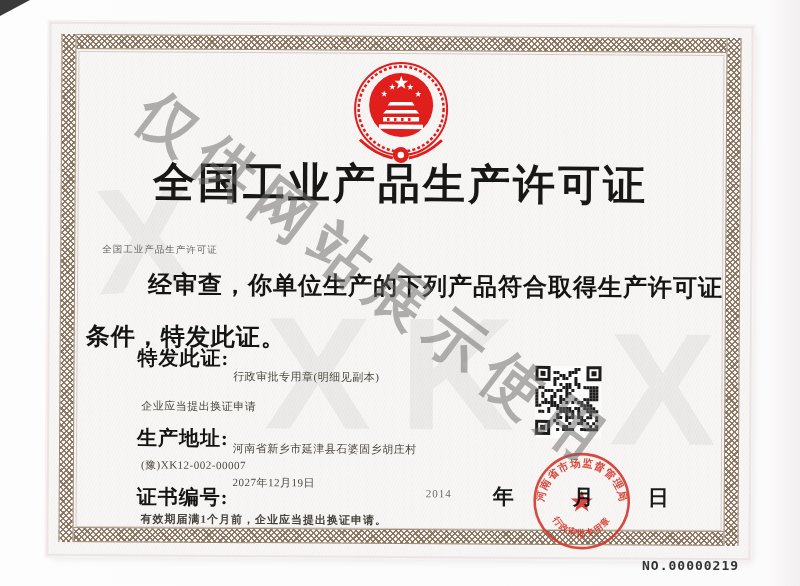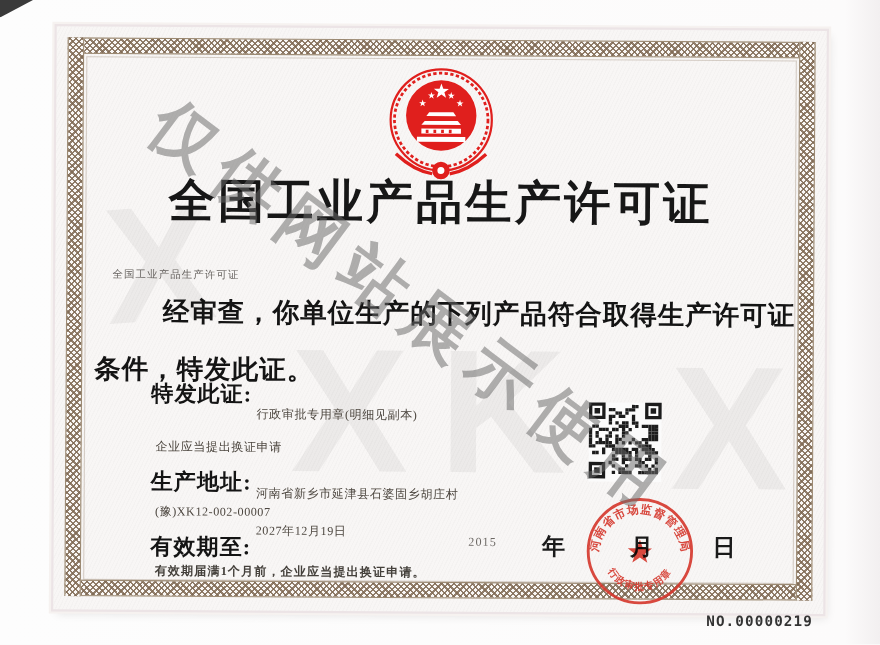--- a/index.html
+++ b/index.html
@@ -179,21 +179,21 @@
         <span class="val">企业应当提出换证申请</span>
       </div>
       <div class="row r3">
         <span class="lbl">生产地址:</span>
         <span class="val">河南省新乡市延津县石婆固乡胡庄村</span>
       </div>
       <div class="row r4">
         <span class="val">(豫)XK12-002-00007</span>
       </div>
       <div class="row r5">
-        <span class="lbl">有效期至:</span>
+        <span class="lbl">证书编号:</span>
         <span class="val">2027年12月19日</span>
       </div>
 
       <div class="note">有效期届满1个月前，企业应当提出换证申请。</div>
 
       <div class="qr" id="qr">
         <span class="finder f-tl"></span>
         <span class="finder f-tr"></span>
         <span class="finder f-bl"></span>
       <i style="left:39px;top:2px"></i>
@@ -351,21 +351,21 @@
           <i style="left:33px;top:62px"></i>
           <i style="left:36px;top:62px"></i>
           <i style="left:45px;top:62px"></i>
           <i style="left:48px;top:62px"></i>
           <i style="left:51px;top:62px"></i>
           <i style="left:54px;top:62px"></i>
           <i style="left:57px;top:62px"></i>
           <i style="left:60px;top:62px"></i>
         </div>
 
-      <span class="year-faint">2015</span>
+      <span class="year-faint">2014</span>
       <span class="date-char dc-y">年</span>
       <span class="date-char dc-m">月</span>
       <span class="date-char dc-d">日</span>
 
       <div class="seal">
         <svg viewBox="0 0 100 100" width="100" height="100">
           <defs>
             <path id="arcTop" d="M 13,62 A 38,38 0 1 1 87,62"></path>
             <path id="arcBot" d="M 20,66 A 33,33 0 0 0 80,66"></path>
           </defs>

